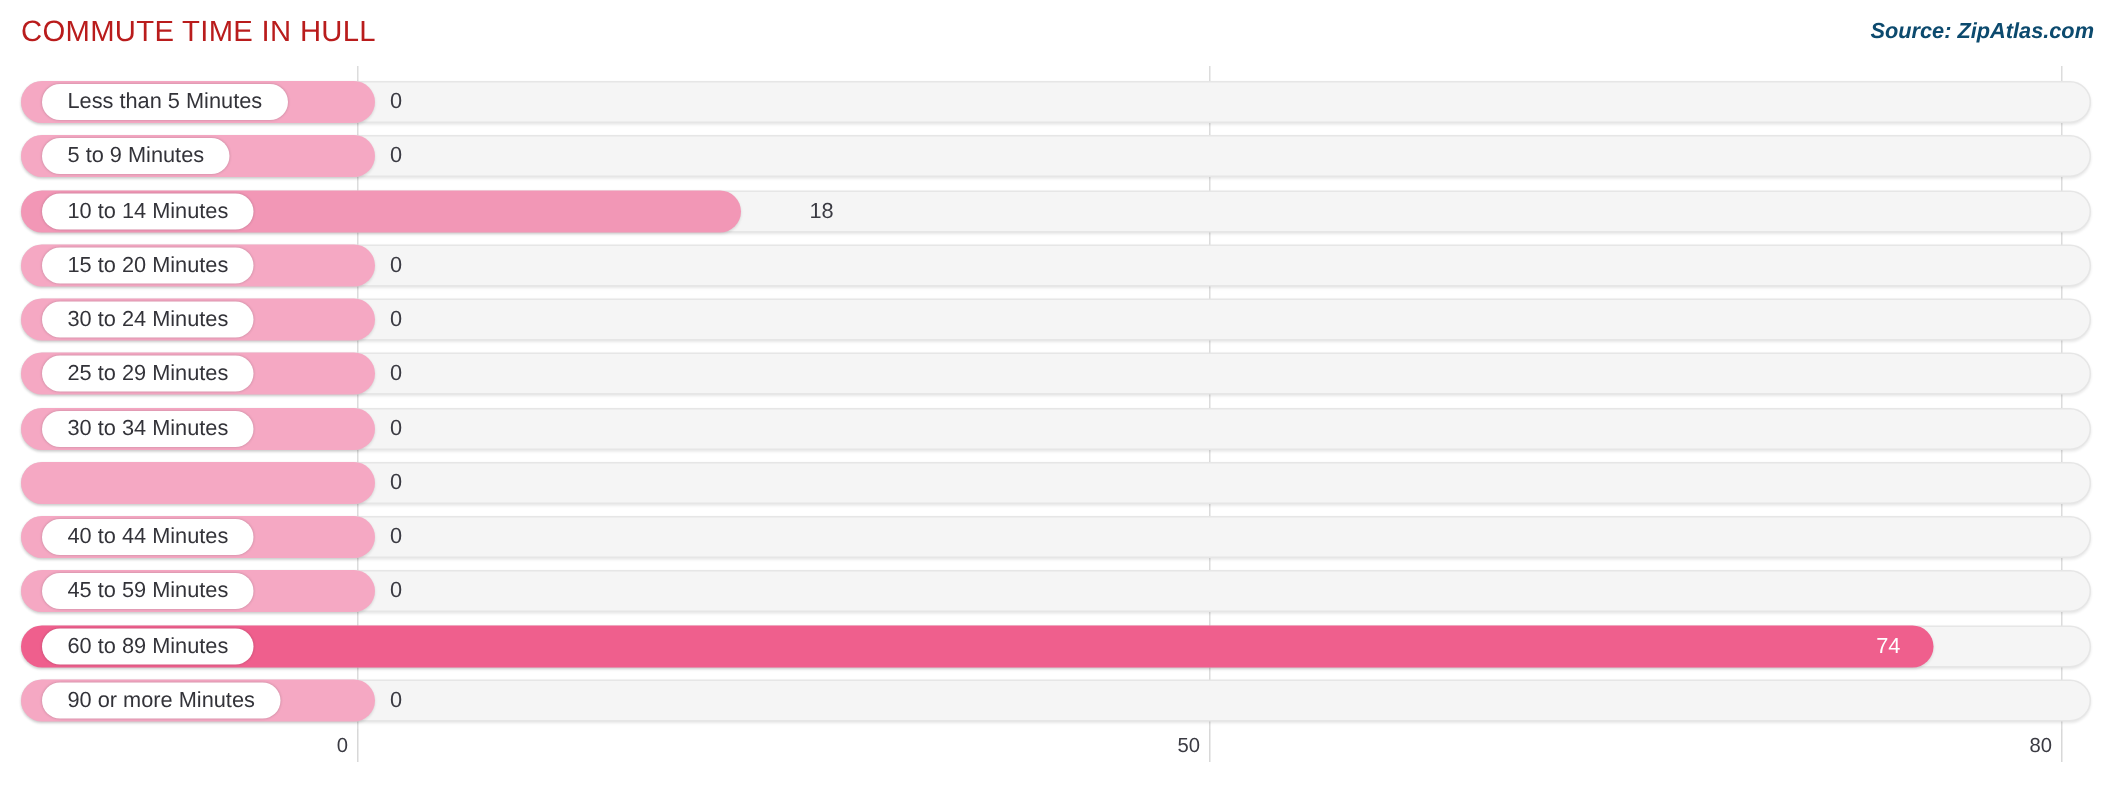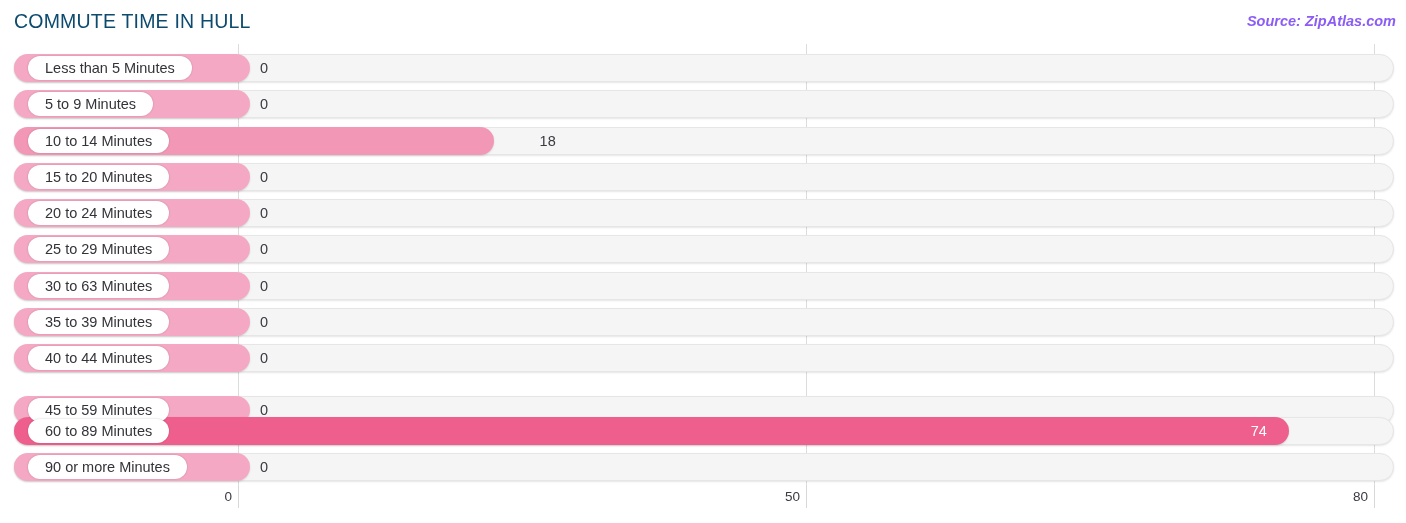--- a/index.html
+++ b/index.html
@@ -23,31 +23,31 @@
     width: 1406px;
     height: 44px;
   }
   #chart-title {
     position: absolute;
     left: 14px;
     top: 10px;
     font-size: 19.5px;
     font-weight: 400;
     letter-spacing: 0.2px;
-    color: #0c4a6e;
+    color: #b91c1c;
     white-space: nowrap;
   }
   #source-label {
     position: absolute;
     right: 10px;
     top: 13px;
     font-size: 14.5px;
     font-style: italic;
     font-weight: bold;
-    color: #8b5cf6;
+    color: #0c4a6e;
     white-space: nowrap;
   }
 
   
   #plot {
     position: absolute;
     left: 0;
     top: 44px;
     width: 1406px;
     height: 442px;
@@ -205,48 +205,47 @@
       </div>
       <div class="bar-row" style="top: 118.75px;">
         <div class="track"></div>
         <div class="bar-fill" style="width: 236px; background: rgb(245, 168, 195);"></div>
         <div class="label-pill">15 to 20 Minutes</div>
         <div class="value-outside" style="left: 246px;">0</div>
       </div>
       <div class="bar-row" style="top: 155px;">
         <div class="track"></div>
         <div class="bar-fill" style="width: 236px; background: rgb(245, 168, 195);"></div>
-        <div class="label-pill">20 to 24 Minutes</div>
+        <div class="label-pill">30 to 24 Minutes</div>
         <div class="value-outside" style="left: 246px;">0</div>
       </div>
       <div class="bar-row" style="top: 191.25px;">
         <div class="track"></div>
         <div class="bar-fill" style="width: 236px; background: rgb(245, 168, 195);"></div>
         <div class="label-pill">25 to 29 Minutes</div>
         <div class="value-outside" style="left: 246px;">0</div>
       </div>
       <div class="bar-row" style="top: 227.5px;">
         <div class="track"></div>
         <div class="bar-fill" style="width: 236px; background: rgb(245, 168, 195);"></div>
-        <div class="label-pill">30 to 63 Minutes</div>
+        <div class="label-pill">30 to 34 Minutes</div>
         <div class="value-outside" style="left: 246px;">0</div>
       </div>
       <div class="bar-row" style="top: 263.75px;">
         <div class="track"></div>
         <div class="bar-fill" style="width: 236px; background: rgb(245, 168, 195);"></div>
-        <div class="label-pill">35 to 39 Minutes</div>
         <div class="value-outside" style="left: 246px;">0</div>
       </div>
       <div class="bar-row" style="top: 300px;">
         <div class="track"></div>
         <div class="bar-fill" style="width: 236px; background: rgb(245, 168, 195);"></div>
         <div class="label-pill">40 to 44 Minutes</div>
         <div class="value-outside" style="left: 246px;">0</div>
       </div>
-      <div class="bar-row" style="top: 336.25px; margin-top: 16px;">
+      <div class="bar-row" style="top: 336.25px;">
         <div class="track"></div>
         <div class="bar-fill" style="width: 236px; background: rgb(245, 168, 195);"></div>
         <div class="label-pill">45 to 59 Minutes</div>
         <div class="value-outside" style="left: 246px;">0</div>
       </div>
       <div class="bar-row" style="top: 372.5px; padding-left: 28px;">
         <div class="track"></div>
         <div class="bar-fill" style="width: 1274.8px; background: rgb(239, 95, 141);"></div>
         <div class="label-pill">60 to 89 Minutes</div>
         <div class="value-inside" style="left: 1236.8px;">74</div>

